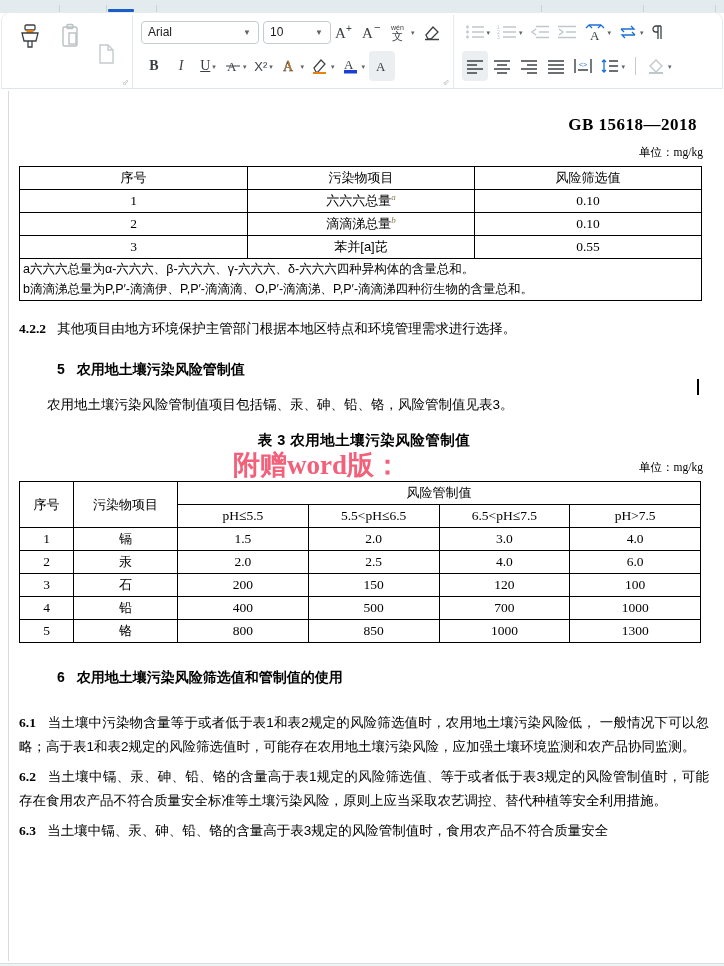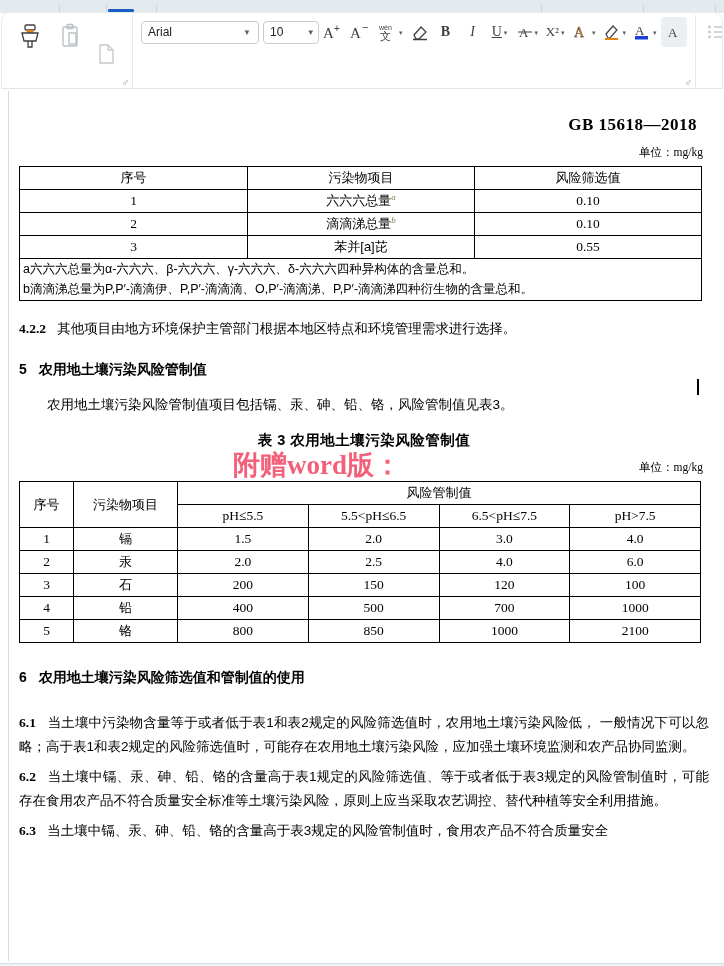--- a/index.html
+++ b/index.html
@@ -45,20 +45,21 @@
     border-radius: 8px 8px 0 0;
     margin: 0 2px;
     box-shadow: 0 0 0 1px #e6edf0;
     display: flex;
     align-items: stretch;
     padding: 2px 0 0 0;
     overflow: hidden;
   }
   .rgroup {
     display: flex;
+    flex-direction: column;
     position: relative;
     padding: 0 4px;
   }
   .rgroup + .rgroup { border-left: 1px solid #e3e9ec; }
   .rrow {
     display: flex;
     align-items: center;
     height: 34px;
     gap: 1px;
   }
@@ -104,21 +105,21 @@
     overflow: hidden;
   }
   .combo .cval {
     font-size: 12px; color: #202124;
     padding: 0 6px;
     white-space: nowrap;
     overflow: hidden;
   }
   .combo.name { width: 118px; }
   .combo.name .cval { width: 96px; }
-  .combo.size { width: 56px; margin-left: 3px; }
+  .combo.size { width: 68px; margin-left: 3px; }
   .combo.size .cval { width: 46px; }
   .combo .cdrop {
     width: 18px; text-align: center; color: #5f6368; font-size: 8px;
   }
 
   svg { display: block; }
 
   
   .docwrap {
     position: relative;
@@ -200,20 +201,21 @@
     font-size: 13.5px;
     line-height: 24px;
     margin-top: 16px;
     text-align: justify;
   }
   .para .idx { font-weight: 700; font-family: "Liberation Serif","DejaVu Serif",serif; }
   .head {
     font-size: 14px;
     font-weight: 700;
     margin-top: 20px;
+    margin-left: 38px;
   }
   .head .hn { margin-right: 12px; }
   .indent { text-indent: 28px; }
 
   
   .caret-bar {
     position: absolute;
     left: 688px; top: 288px;
     width: 2px; height: 16px;
     background: #000;
@@ -368,21 +370,21 @@
       <div class="btn">
           <span>
             <svg width="16" height="18" viewBox="0 0 16 18">
               <text x="2" y="14" font-family="Liberation Serif, serif" font-size="13" fill="#3c4043">A</text>
               <line x1="1" y1="9" x2="15" y2="9" stroke="#3c4043" stroke-width="1.2"></line>
             </svg>
           </span>
           <span class="caret">▾</span>
         </div>
       <div class="btn">
-          <span style="font-family:Liberation Serif, serif;font-size:13px">X²</span>
+          <span style="font-family:Liberation Sans, sans-serif;font-size:13px">X²</span>
           <span class="caret">▾</span>
         </div>
       <div class="btn">
           <span>
             <svg width="18" height="18" viewBox="0 0 18 18">
               <text x="2" y="14" font-family="Liberation Serif, serif" font-size="14" fill="#e8820c" stroke="#3c4043" stroke-width="0.4">A</text>
             </svg>
           </span>
           <span class="caret">▾</span>
         </div>
@@ -662,21 +664,21 @@
           <td class="num">500</td>
           <td class="num">700</td>
           <td class="num">1000</td>
         </tr>
         <tr>
           <td class="num">5</td>
           <td>铬</td>
           <td class="num">800</td>
           <td class="num">850</td>
           <td class="num">1000</td>
-          <td class="num">2100</td>
+          <td class="num">1300</td>
         </tr>
       </tbody>
         </table>
 
       <div class="head" style="margin-top:26px">
         <span class="hn">6</span><span>农用地土壤污染风险筛选值和管制值的使用</span>
       </div>
 
       <div class="para" style="margin-top:24px">
         <span class="idx">6.1</span>&nbsp;&nbsp;&nbsp;<span>当土壤中污染物含量等于或者低于表1和表2规定的风险筛选值时，农用地土壤污染风险低， 一般情况下可以忽略；高于表1和表2规定的风险筛选值时，可能存在农用地土壤污染风险，应加强土壤环境监测和农产品协同监测。</span>

